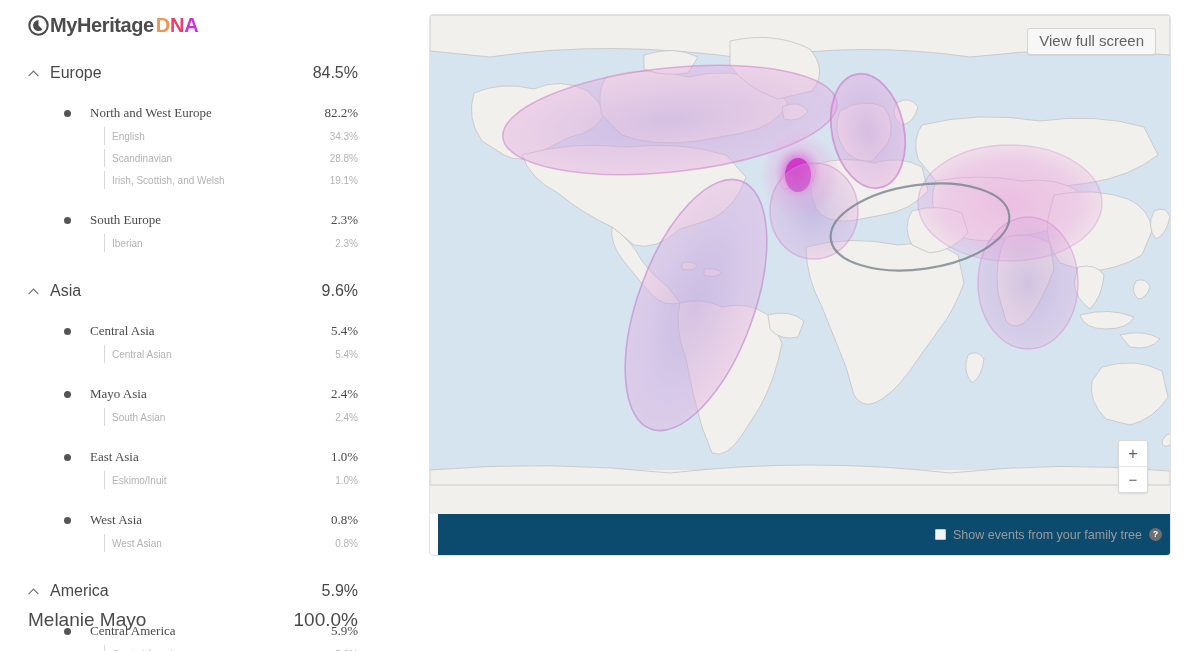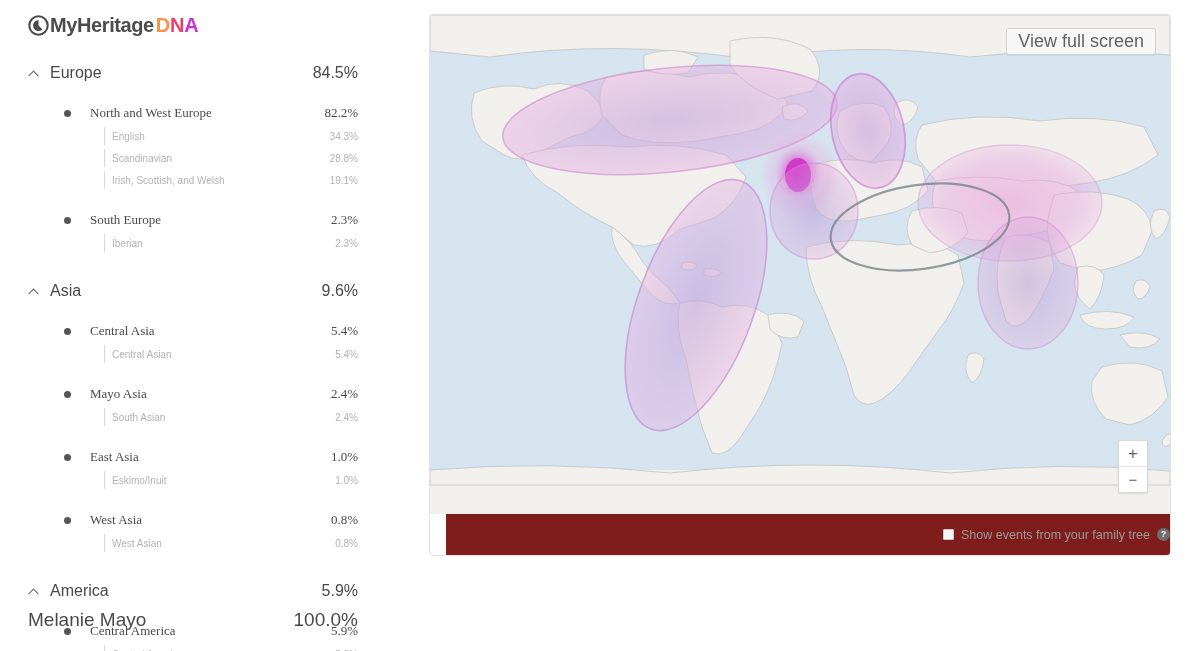--- a/index.html
+++ b/index.html
@@ -182,25 +182,25 @@
     top: 0;
     width: 740px;
     height: 499px;
     background: #d6e4ef;
     overflow: hidden;
   }
   .map-canvas svg { display: block; }
 
   .map-footer {
     position: absolute;
-    left: 16px;
+    left: 8px;
     bottom: 0;
     width: 740px;
     height: 41px;
-    background: #7f1d1d;
+    background: #0c4a6e;
     display: flex;
     align-items: center;
     justify-content: flex-end;
     padding-right: 16px;
     box-sizing: border-box;
   }
 
   .checkbox-box {
     width: 11px;
     height: 11px;
@@ -231,21 +231,21 @@
   }
 
   .fullscreen-btn {
     position: absolute;
     right: 14px;
     top: 13px;
     background: #f7f7f7;
     border: 1px solid #d4d4d4;
     border-radius: 3px;
     padding: 5px 11px 6px 11px;
-    font-size: 18px;
+    font-size: 15px;
     color: #636363;
     line-height: 14px;
     box-shadow: 0 1px 1px rgba(0,0,0,0.06);
     white-space: nowrap;
   }
 
   .zoom-ctl {
     position: absolute;
     right: 22px;
     bottom: 62px;

